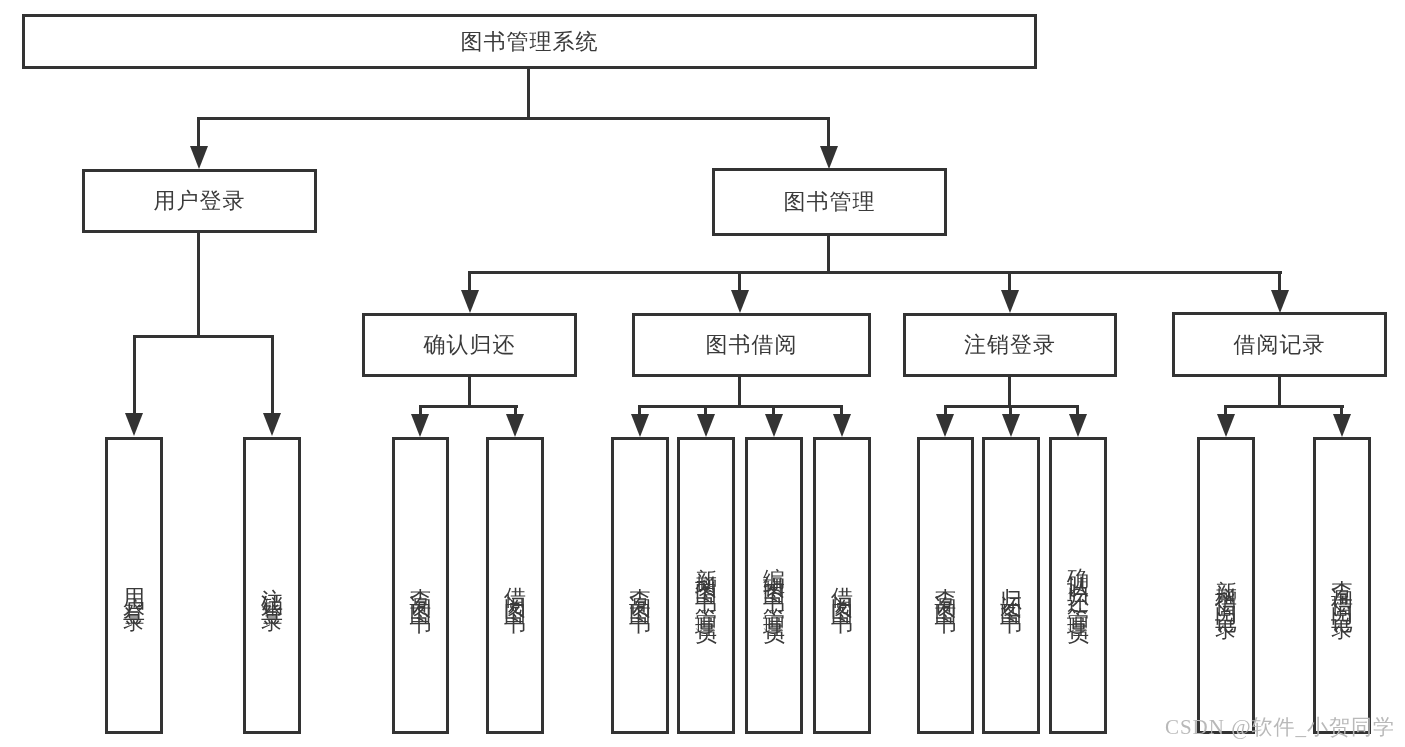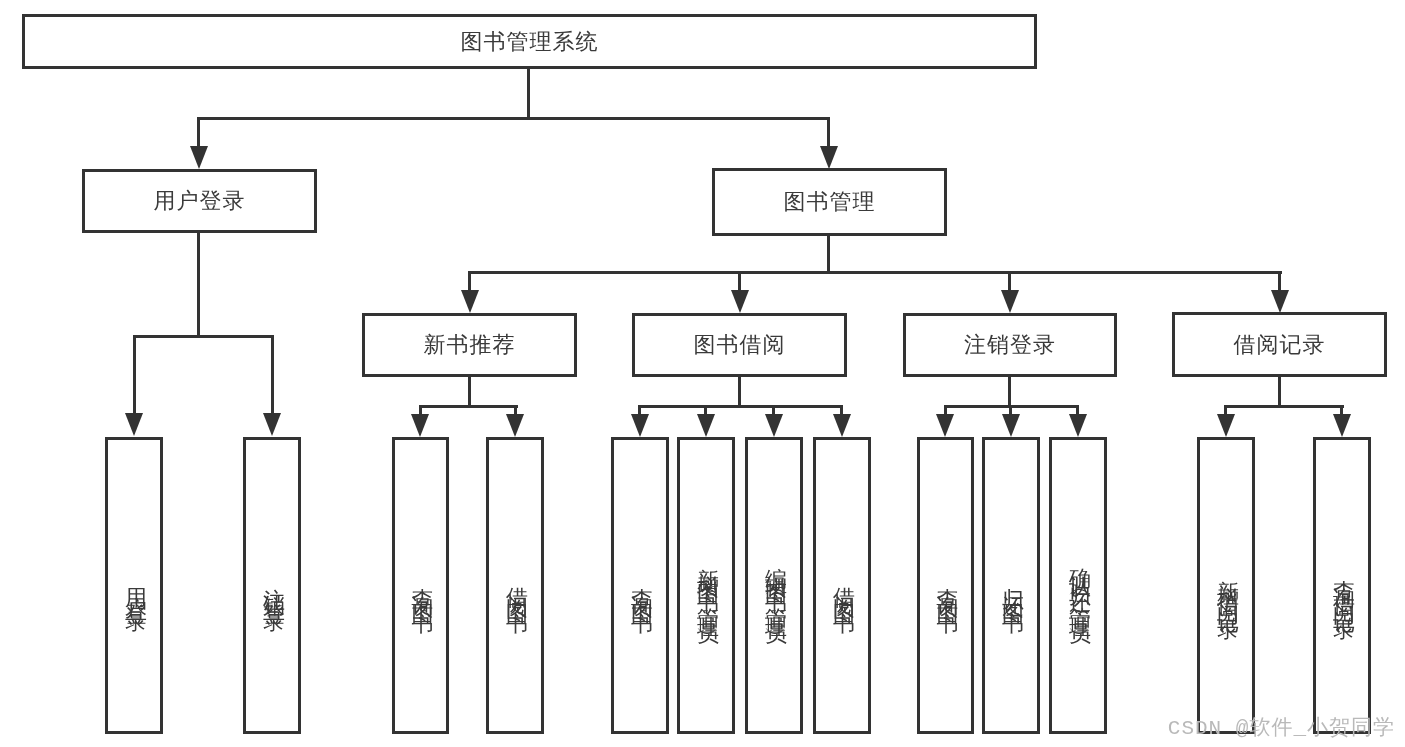--- a/index.html
+++ b/index.html
@@ -1,19 +1,19 @@
 <!DOCTYPE html>
 <html style="--line: #333333; --text: #3a3a3a; --background: #ffffff; --watermark: #b9b9b9;"><head>
 <meta charset="utf-8">
 <style>
   html,body{margin:0;padding:0;background:#fff;}
   .canvas{
     position:relative;width:1405px;height:747px;overflow:hidden;
     background:var(--background,#ffffff);
-    font-family:Liberation Mono, monospace;
+    font-family:Liberation Serif, serif;
   }
   .node{
     position:absolute;box-sizing:border-box;
     border:3px solid var(--line,#333333);background:#ffffff;
     display:flex;align-items:center;justify-content:center;
     color:var(--text,#3a3a3a);font-size:22px;
   }
   .node .lbl{white-space:nowrap;letter-spacing:1px;}
   .node.leaf .lbl{
     writing-mode:vertical-rl;text-orientation:mixed;
@@ -68,23 +68,23 @@
   <div class="vline" style="left:468px;top:271px;height:20px"></div>
   <div class="arrow" style="left:461px;top:290px"></div>
   <div class="vline" style="left:738px;top:271px;height:20px"></div>
   <div class="arrow" style="left:731px;top:290px"></div>
   <div class="vline" style="left:1008px;top:271px;height:20px"></div>
   <div class="arrow" style="left:1001px;top:290px"></div>
   <div class="vline" style="left:1278px;top:271px;height:20px"></div>
   <div class="arrow" style="left:1271px;top:290px"></div>
 
   <div class="node" style="left:362px;top:313px;width:215px;height:64px">
-    <span class="lbl">新书推荐</span>
+    <span class="lbl">确认归还</span>
   </div>
-  <div class="node" style="left:632px;top:313px;width:215px;height:64px">
+  <div class="node" style="left:632px;top:313px;width:239px;height:64px">
     <span class="lbl">图书借阅</span>
   </div>
   <div class="node" style="left:903px;top:313px;width:214px;height:64px">
     <span class="lbl">注销登录</span>
   </div>
   <div class="node" style="left:1172px;top:312px;width:215px;height:65px">
     <span class="lbl">借阅记录</span>
   </div>
 
   <div class="vline" style="left:468px;top:377px;height:29px"></div>

